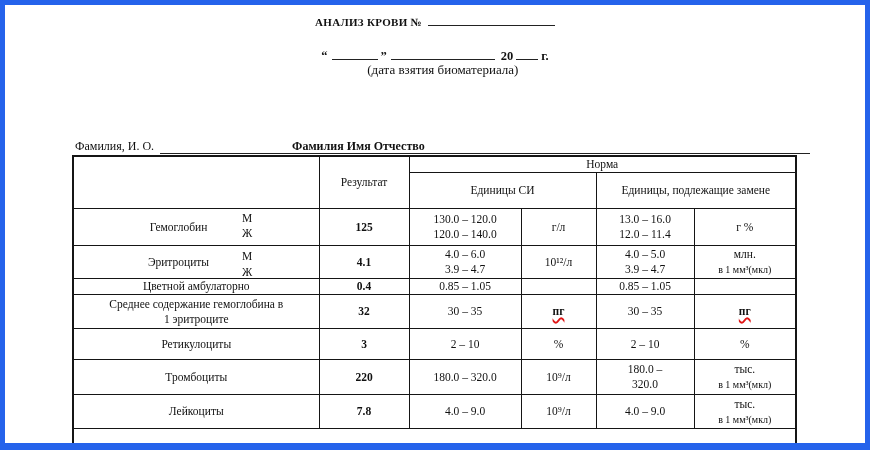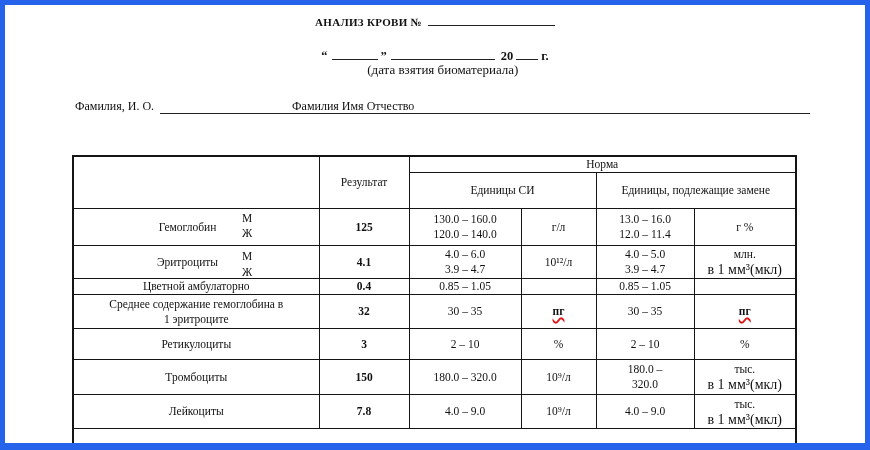--- a/index.html
+++ b/index.html
@@ -25,40 +25,40 @@
   .date-b2 { width:104px; margin:0 6px 0 3px; position:relative; }
   .date-b3 { width:22px; margin:0 3px; }
   .date-caption { position:absolute; top:15px; left:50%; transform:translateX(-50%);
                   font-size:13px; font-weight:normal; white-space:nowrap; letter-spacing:0; }
   
   .pat-line { position:absolute; left:75px; right:60px; display:flex; align-items:flex-end;
               font-size:12px; line-height:16px; }
   .pat-1 { top:98px; }
   .pat-2 { top:118px; }
   .pat-label { white-space:nowrap; padding-right:6px; }
-  .field { border-bottom:1.6px solid #222; height:16px; font-weight:normal; white-space:nowrap; }
+  .field { border-bottom:1.6px solid #222; height:16px; font-weight:bold; white-space:nowrap;margin-top:40px; }
   .f-name { flex:1; text-align:left; padding-left:132px; }
   .f-age  { width:90px; text-align:center; margin-right:10px; }
   .f-dep  { flex:1; text-align:center; padding-right:68px; }
   
   table.blood { position:absolute; left:72px; top:155px; width:723px;
                 border-collapse:collapse; table-layout:fixed;
                 font-size:11.5px; line-height:15px; }
   table.blood td { border:1.5px solid #151515; text-align:center; vertical-align:middle;
-                   padding:0 11px; overflow:hidden; }
+                   padding:0 2px; overflow:hidden; }
   table.blood { border:2.5px solid #151515; }
   td.vtop { vertical-align:top; padding-top:1px; }
   td.vbot { vertical-align:bottom; padding-bottom:2px; }
   .res { font-weight:bold; }
   .namecell { position:relative; text-align:center; }
   .nm1 { width:205px; text-align:center; }
   .sxm { position:absolute; left:168px; top:2px; }
   .sxf { position:absolute; left:168px; top:17px; }
   .r1 .sxm { top:3px; } .r1 .sxf { top:19px; }
-  .unit-small { font-size:14px; }
+  .unit-small { font-size:10px; }
   .missp { text-decoration:underline wavy #e01515 1.5px; text-underline-offset:2px;font-weight:bold; }
   .empty-span td { border-left:1.5px solid #151515; border-right:1.5px solid #151515; }
 </style>
 </head>
 <body>
 
 <div class="page">
 
   <div class="title-row">
     <span>АНАЛИЗ КРОВИ №</span><span class="blank title-blank"></span>
@@ -95,21 +95,21 @@
       </tr>
 
       <tr style="height:37px">
         <td colspan="2" class="namecell vtop">
           <div class="nm1">Гемоглобин</div>
           <span class="sxm">М</span>
           <span class="sxf">Ж</span>
         </td>
         <td class="res vbot">125</td>
         <td class="vtop">
-          <div>130.0 – 160.0</div>
+          <div>130.0 – 120.0</div>
           <div>120.0 – 140.0</div>
         </td>
         <td class="vtop">г/л</td>
         <td class="vtop">
           <div>13.0 – 16.0</div>
           <div>12.0 – 11.4</div>
         </td>
         <td class="vtop">г %</td>
       </tr>
 
@@ -160,21 +160,21 @@
         <td colspan="2">Ретикулоциты</td>
         <td class="res">3</td>
         <td>2 – 10</td>
         <td>%</td>
         <td>2 – 10</td>
         <td>%</td>
       </tr>
 
       <tr style="height:35px">
         <td colspan="2" class="vtop">Тромбоциты</td>
-        <td class="res vtop">150</td>
+        <td class="res vtop">220</td>
         <td class="vtop">180.0 – 320.0</td>
         <td class="vtop">10⁹/л</td>
         <td class="vtop">
           <div>180.0 –</div>
           <div>320.0</div>
         </td>
         <td class="vtop">
           <div>тыс.</div>
           <div class="unit-small">в 1 мм³(мкл)</div>
         </td>

